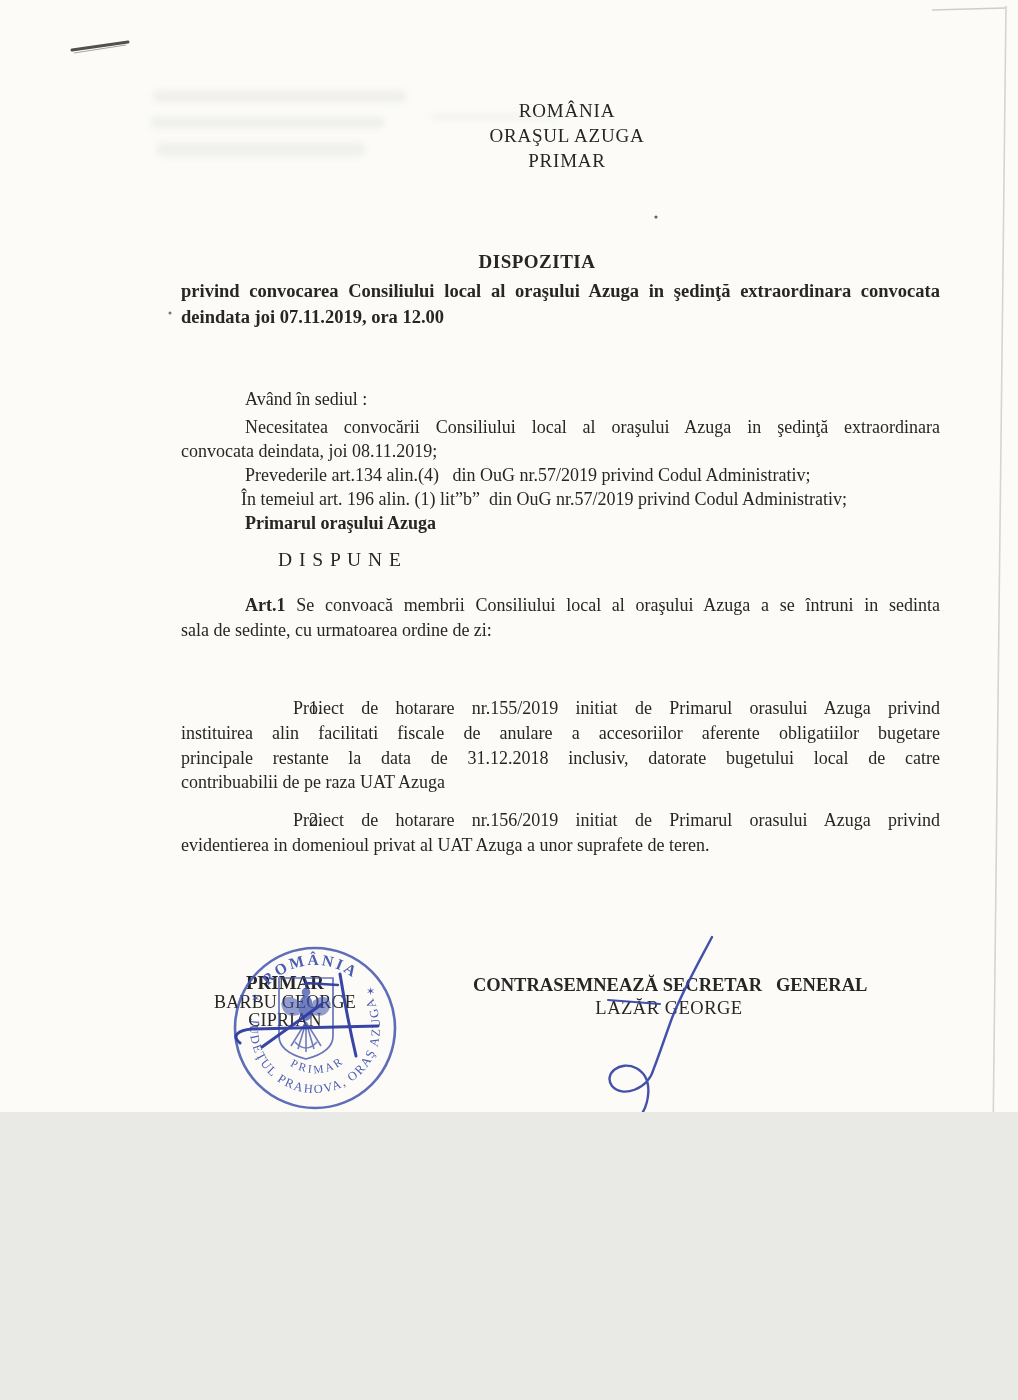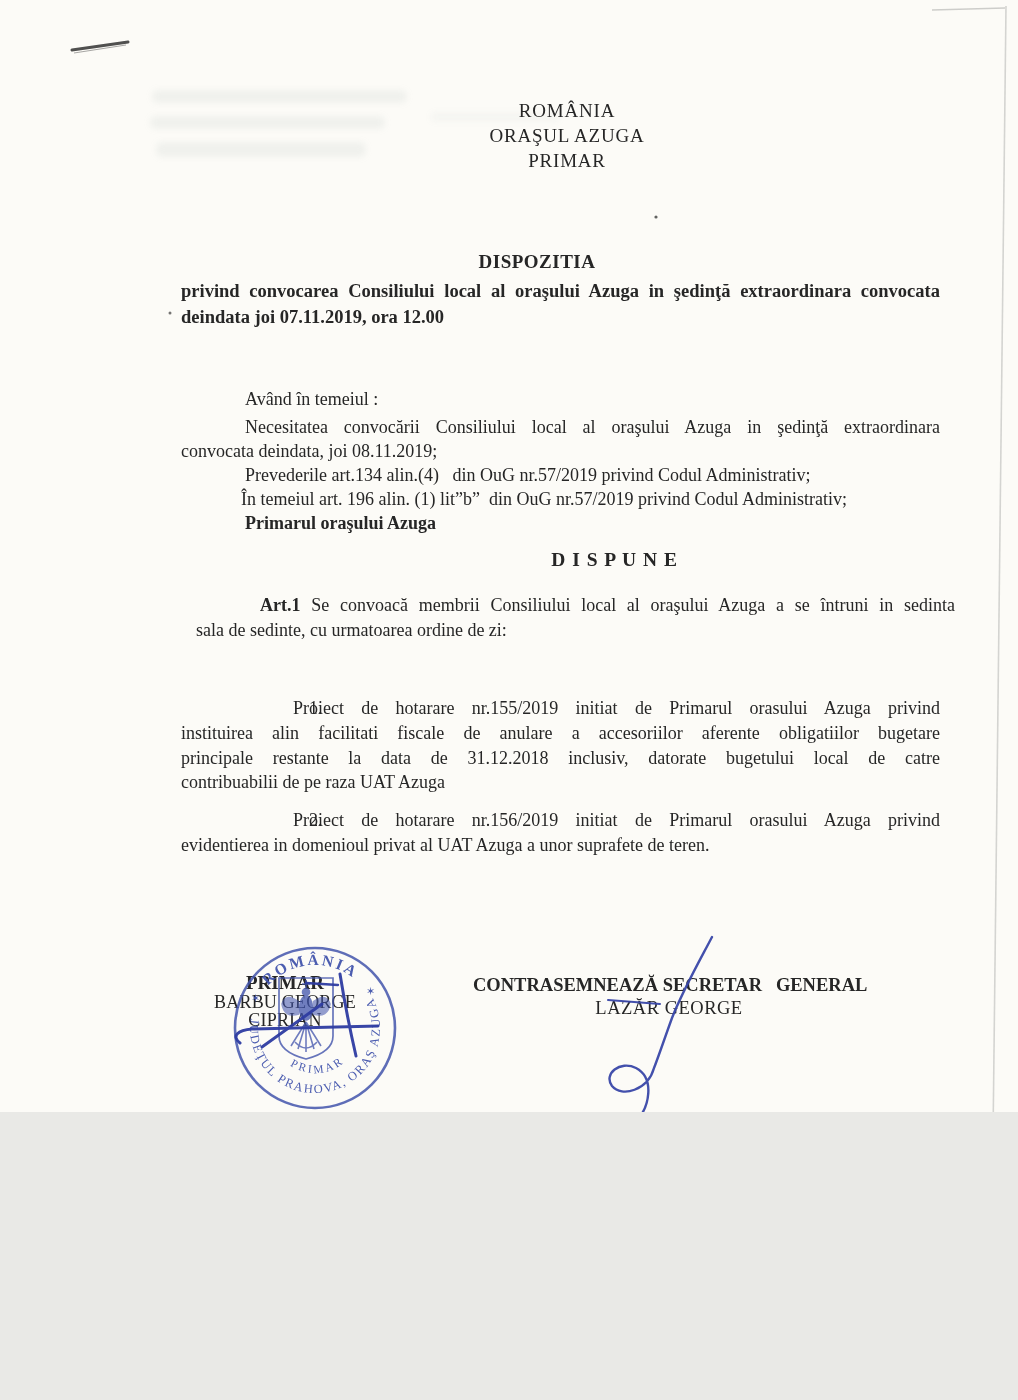--- a/index.html
+++ b/index.html
@@ -15,22 +15,22 @@
   
   .jl{text-align:justify;text-align-last:justify;}
   .tight{letter-spacing:-0.25px;word-spacing:-0.5px;}
 
   .header{left:367px;top:98px;width:400px;font-size:19px;line-height:25px;letter-spacing:.8px;text-align:center;}
   .doc-title{left:337px;top:251px;width:400px;font-size:19px;font-weight:bold;letter-spacing:.5px;text-align:center;}
   .subtitle{left:181px;top:279px;width:759px;font-size:18.5px;line-height:25.5px;font-weight:bold;}
   .preamble{left:181px;top:387px;width:759px;font-size:18px;line-height:24px;}
   .ind64{text-indent:64px;}
   .ind60{text-indent:60px;}
-  .dispune{left:278px;top:549px;width:400px;font-size:19.5px;font-weight:bold;letter-spacing:1px;text-align:right;}
-  .art1{left:196px;top:593px;width:759px;font-size:18px;line-height:25.3px;font-family:Liberation Serif, serif;}
+  .dispune{left:278px;top:549px;width:400px;font-size:19.5px;font-weight:normal;letter-spacing:1px;text-align:left;}
+  .art1{left:181px;top:593px;width:759px;font-size:18px;line-height:25.3px;font-family:Liberation Serif, serif;}
   .em-date{font-weight:bold;text-decoration:underline;text-decoration-thickness:1.8px;text-underline-offset:3px;}
   .item1{left:181px;top:696px;}
   .item2{left:181px;top:808px;}
   .item{width:759px;font-size:18px;line-height:24.8px;position:absolute;}
   .item .num{display:inline-block;width:48px;}
   .sig-left{left:178px;top:974px;width:214px;text-align:center;}
   .sig-left .t{font-size:19px;font-weight:bold;line-height:18px;}
   .sig-left .n{font-size:18px;line-height:18px;margin-top:1px;letter-spacing:.2px;}
   .sig-right{left:473px;top:975px;width:392px;}
   .sig-right .t{font-size:18.5px;font-weight:bold;white-space:pre;}
@@ -65,21 +65,21 @@
     <div>PRIMAR</div>
   </div>
 
   <div class="abs doc-title">DISPOZITIA</div>
   <div class="abs subtitle">
     <div class="jl">privind convocarea Consiliului local al oraşului Azuga in şedinţă extraordinara convocata</div>
     <div>deindata joi 07.11.2019, ora 12.00</div>
   </div>
 
   <div class="abs preamble">
-    <div class="ind64" style="margin-bottom:4px;">Având în temeiul :</div>
+    <div class="ind64" style="margin-bottom:4px;">Având în sediul :</div>
     <div class="jl ind64">Necesitatea convocării Consiliului local al oraşului Azuga in şedinţă extraordinara</div>
     <div>convocata deindata, joi 08.11.2019;</div>
     <div class="pre ind64">Prevederile art.134 alin.(4)   din OuG nr.57/2019 privind Codul Administrativ;</div>
     <div class="pre ind60">În temeiul art. 196 alin. (1) lit”b”  din OuG nr.57/2019 privind Codul Administrativ;</div>
     <div class="b ind64">Primarul oraşului Azuga</div>
   </div>
 
   <div class="abs dispune">D I S P U N E</div>
 
   <div class="abs art1">

